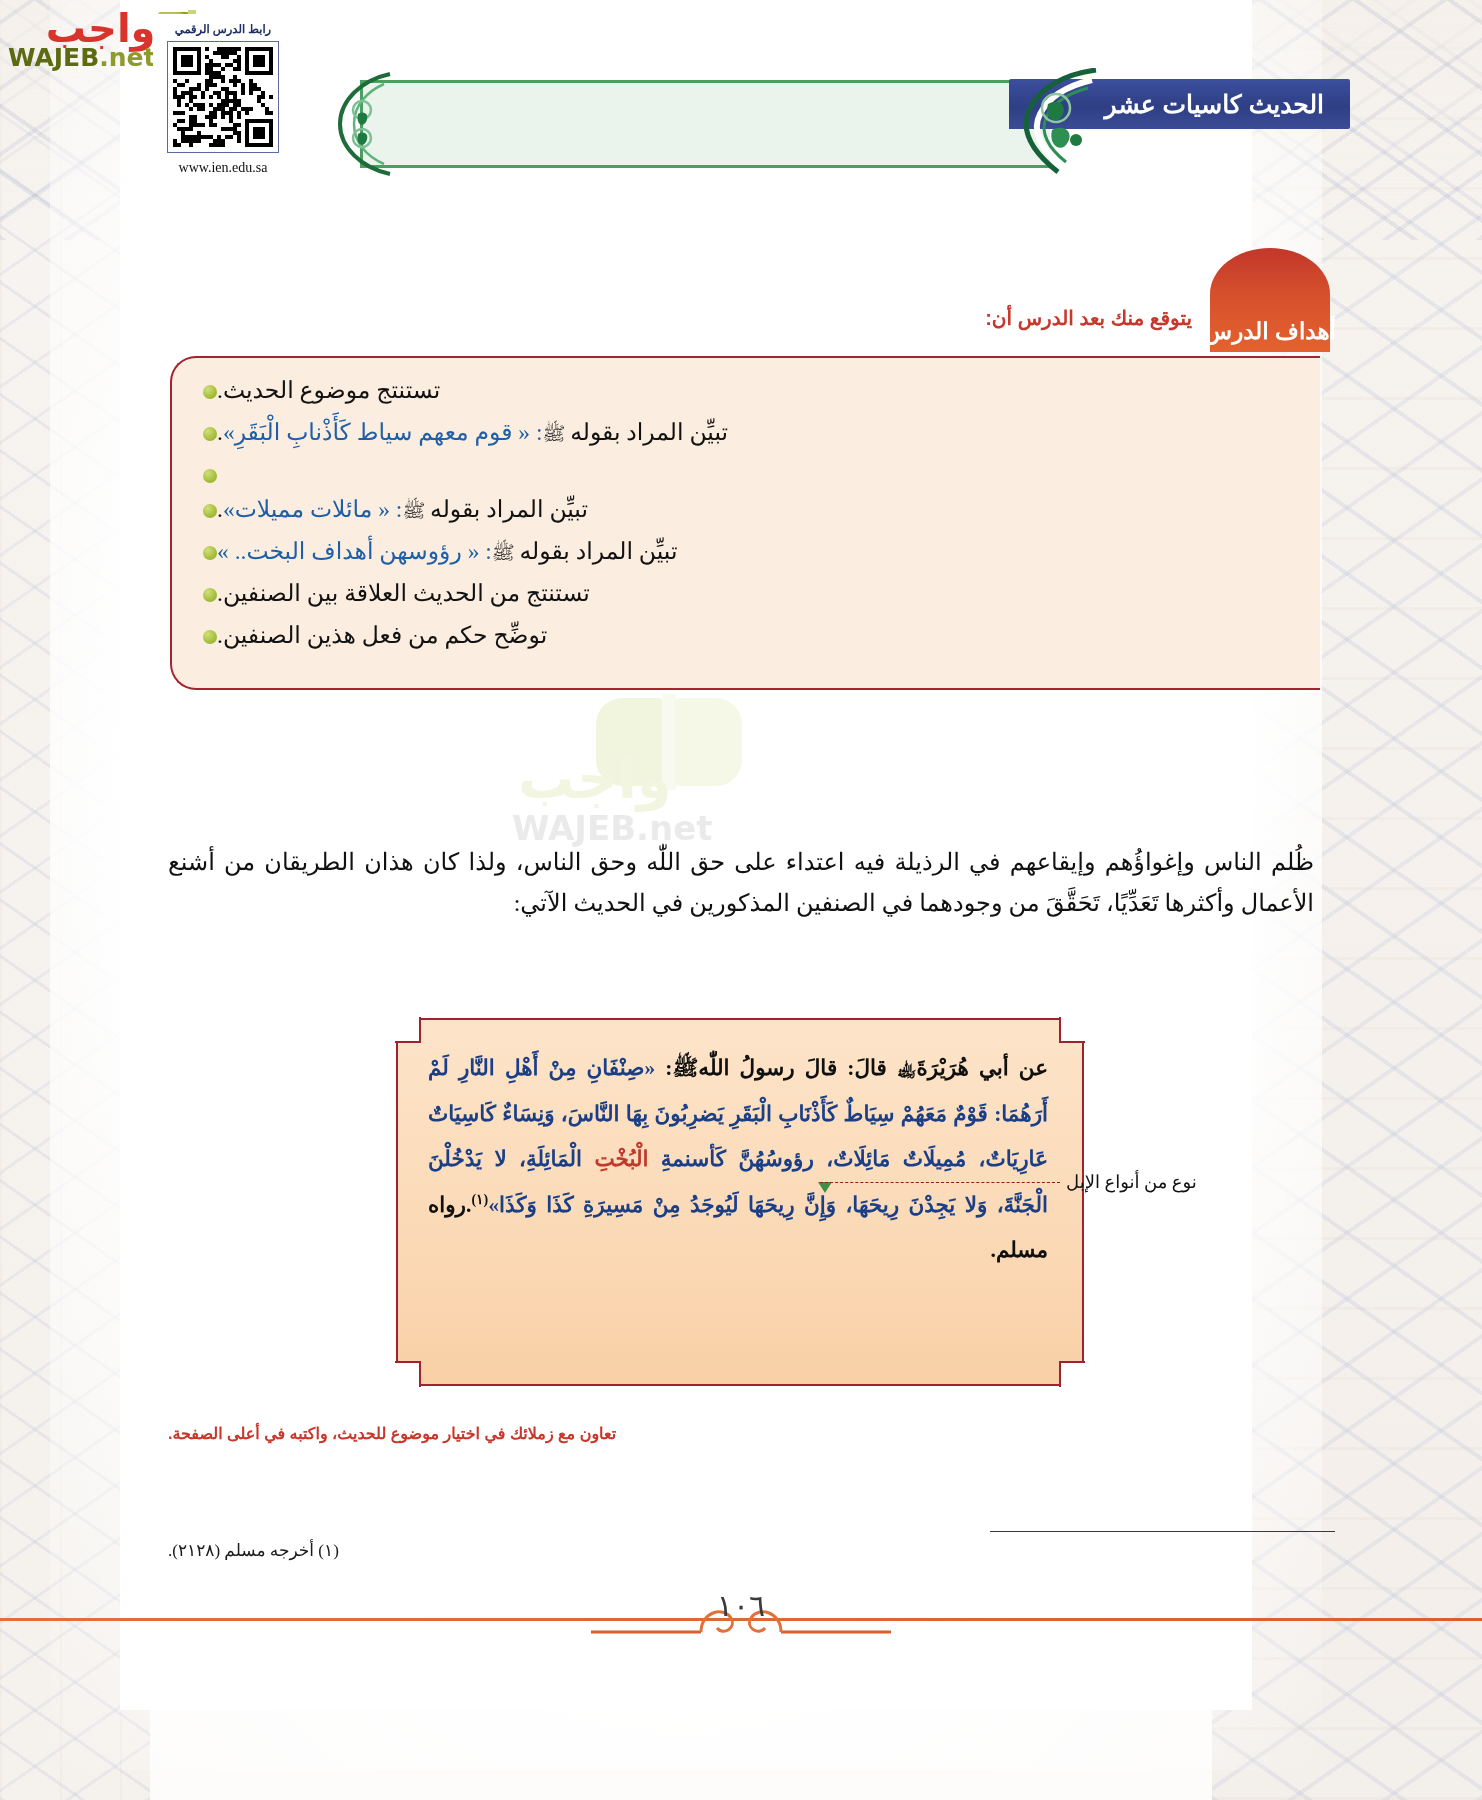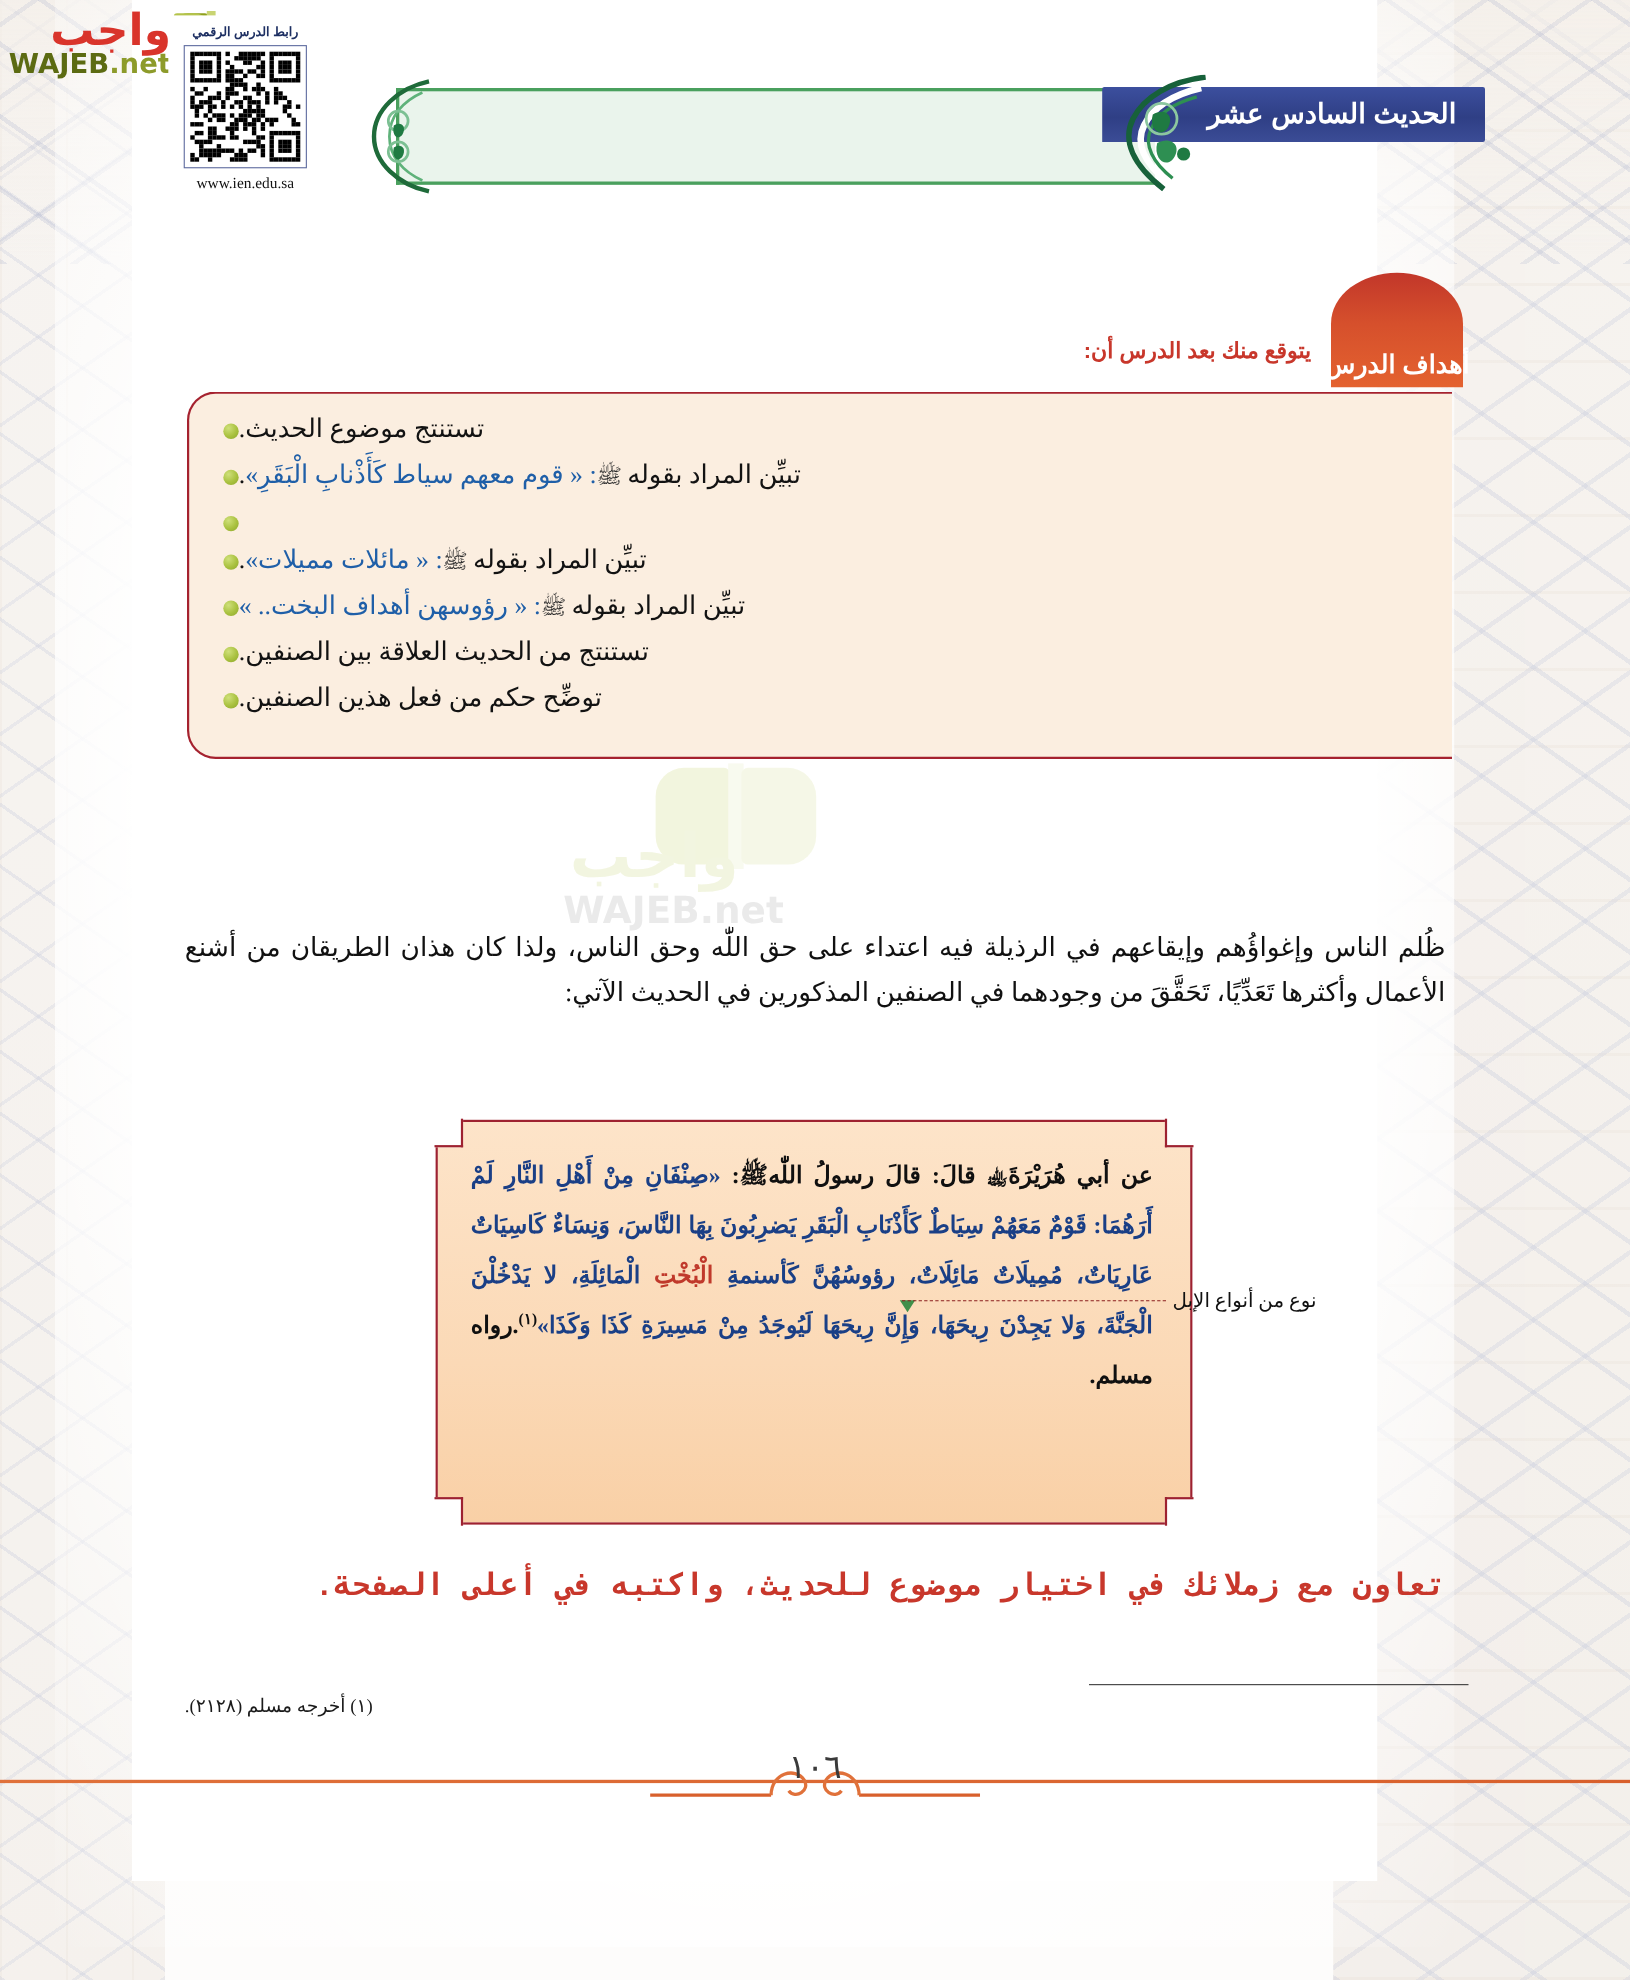--- a/index.html
+++ b/index.html
@@ -305,23 +305,23 @@
     border-right: 7px solid transparent;
     border-top: 11px solid #3f8f4a;
     z-index: 9;
   }
 
   
   .instruction {
     position: absolute;
     right: 168px; left: 168px; top: 1424px;
     z-index: 5;
-    direction: rtl; text-align: right;
-    font-family: Liberation Mono, monospace;
-    font-size: 28px; font-weight: 700; color: #c8372b;
+    direction: rtl; text-align: left;
+    font-family: Liberation Sans, sans-serif;
+    font-size: 16px; font-weight: 700; color: #c8372b;
   }
 
   
   .footnote-rule {
     position: absolute;
     left: 990px; top: 1531px; width: 345px; height: 1px;
     background: #3a3a3a; z-index: 5;
   }
   .footnote {
     position: absolute;
@@ -1061,21 +1061,21 @@
     <path d="M96 2 C64 6 40 20 30 40 C20 60 30 82 58 104" fill="none" stroke="#17613a" stroke-width="5"></path>
     <path d="M92 12 C66 18 48 30 40 46 C32 62 40 80 62 98" fill="none" stroke="#ffffff" stroke-width="6"></path>
     <path d="M88 20 C66 26 52 36 46 50 C40 64 48 80 66 94" fill="none" stroke="#2e8f52" stroke-width="3"></path>
     <circle cx="56" cy="40" r="14" fill="none" stroke="#8cc79f" stroke-width="2.5"></circle>
     <path d="M48 36 C58 30 68 36 62 48 C56 58 44 50 48 36 Z" fill="#1f7a42"></path>
     <path d="M52 62 C62 56 74 62 68 74 C62 86 48 78 52 62 Z" fill="#2e8f52"></path>
     <circle cx="76" cy="72" r="6" fill="#1f7a42"></circle>
   </svg>
 
   <div class="hdr-title">
-    <span>الحديث السادس عشر</span>
+    <span>الحديث كاسيات عشر</span>
   </div>
 </div>
 
 <div class="obj-tab">
   <span>أهداف الدرس</span>
 </div>
 <div class="obj-lead">يتوقع منك بعد الدرس أن:</div>
 
 <div class="obj-box">
   <ul class="obj-list" id="obj-list">

